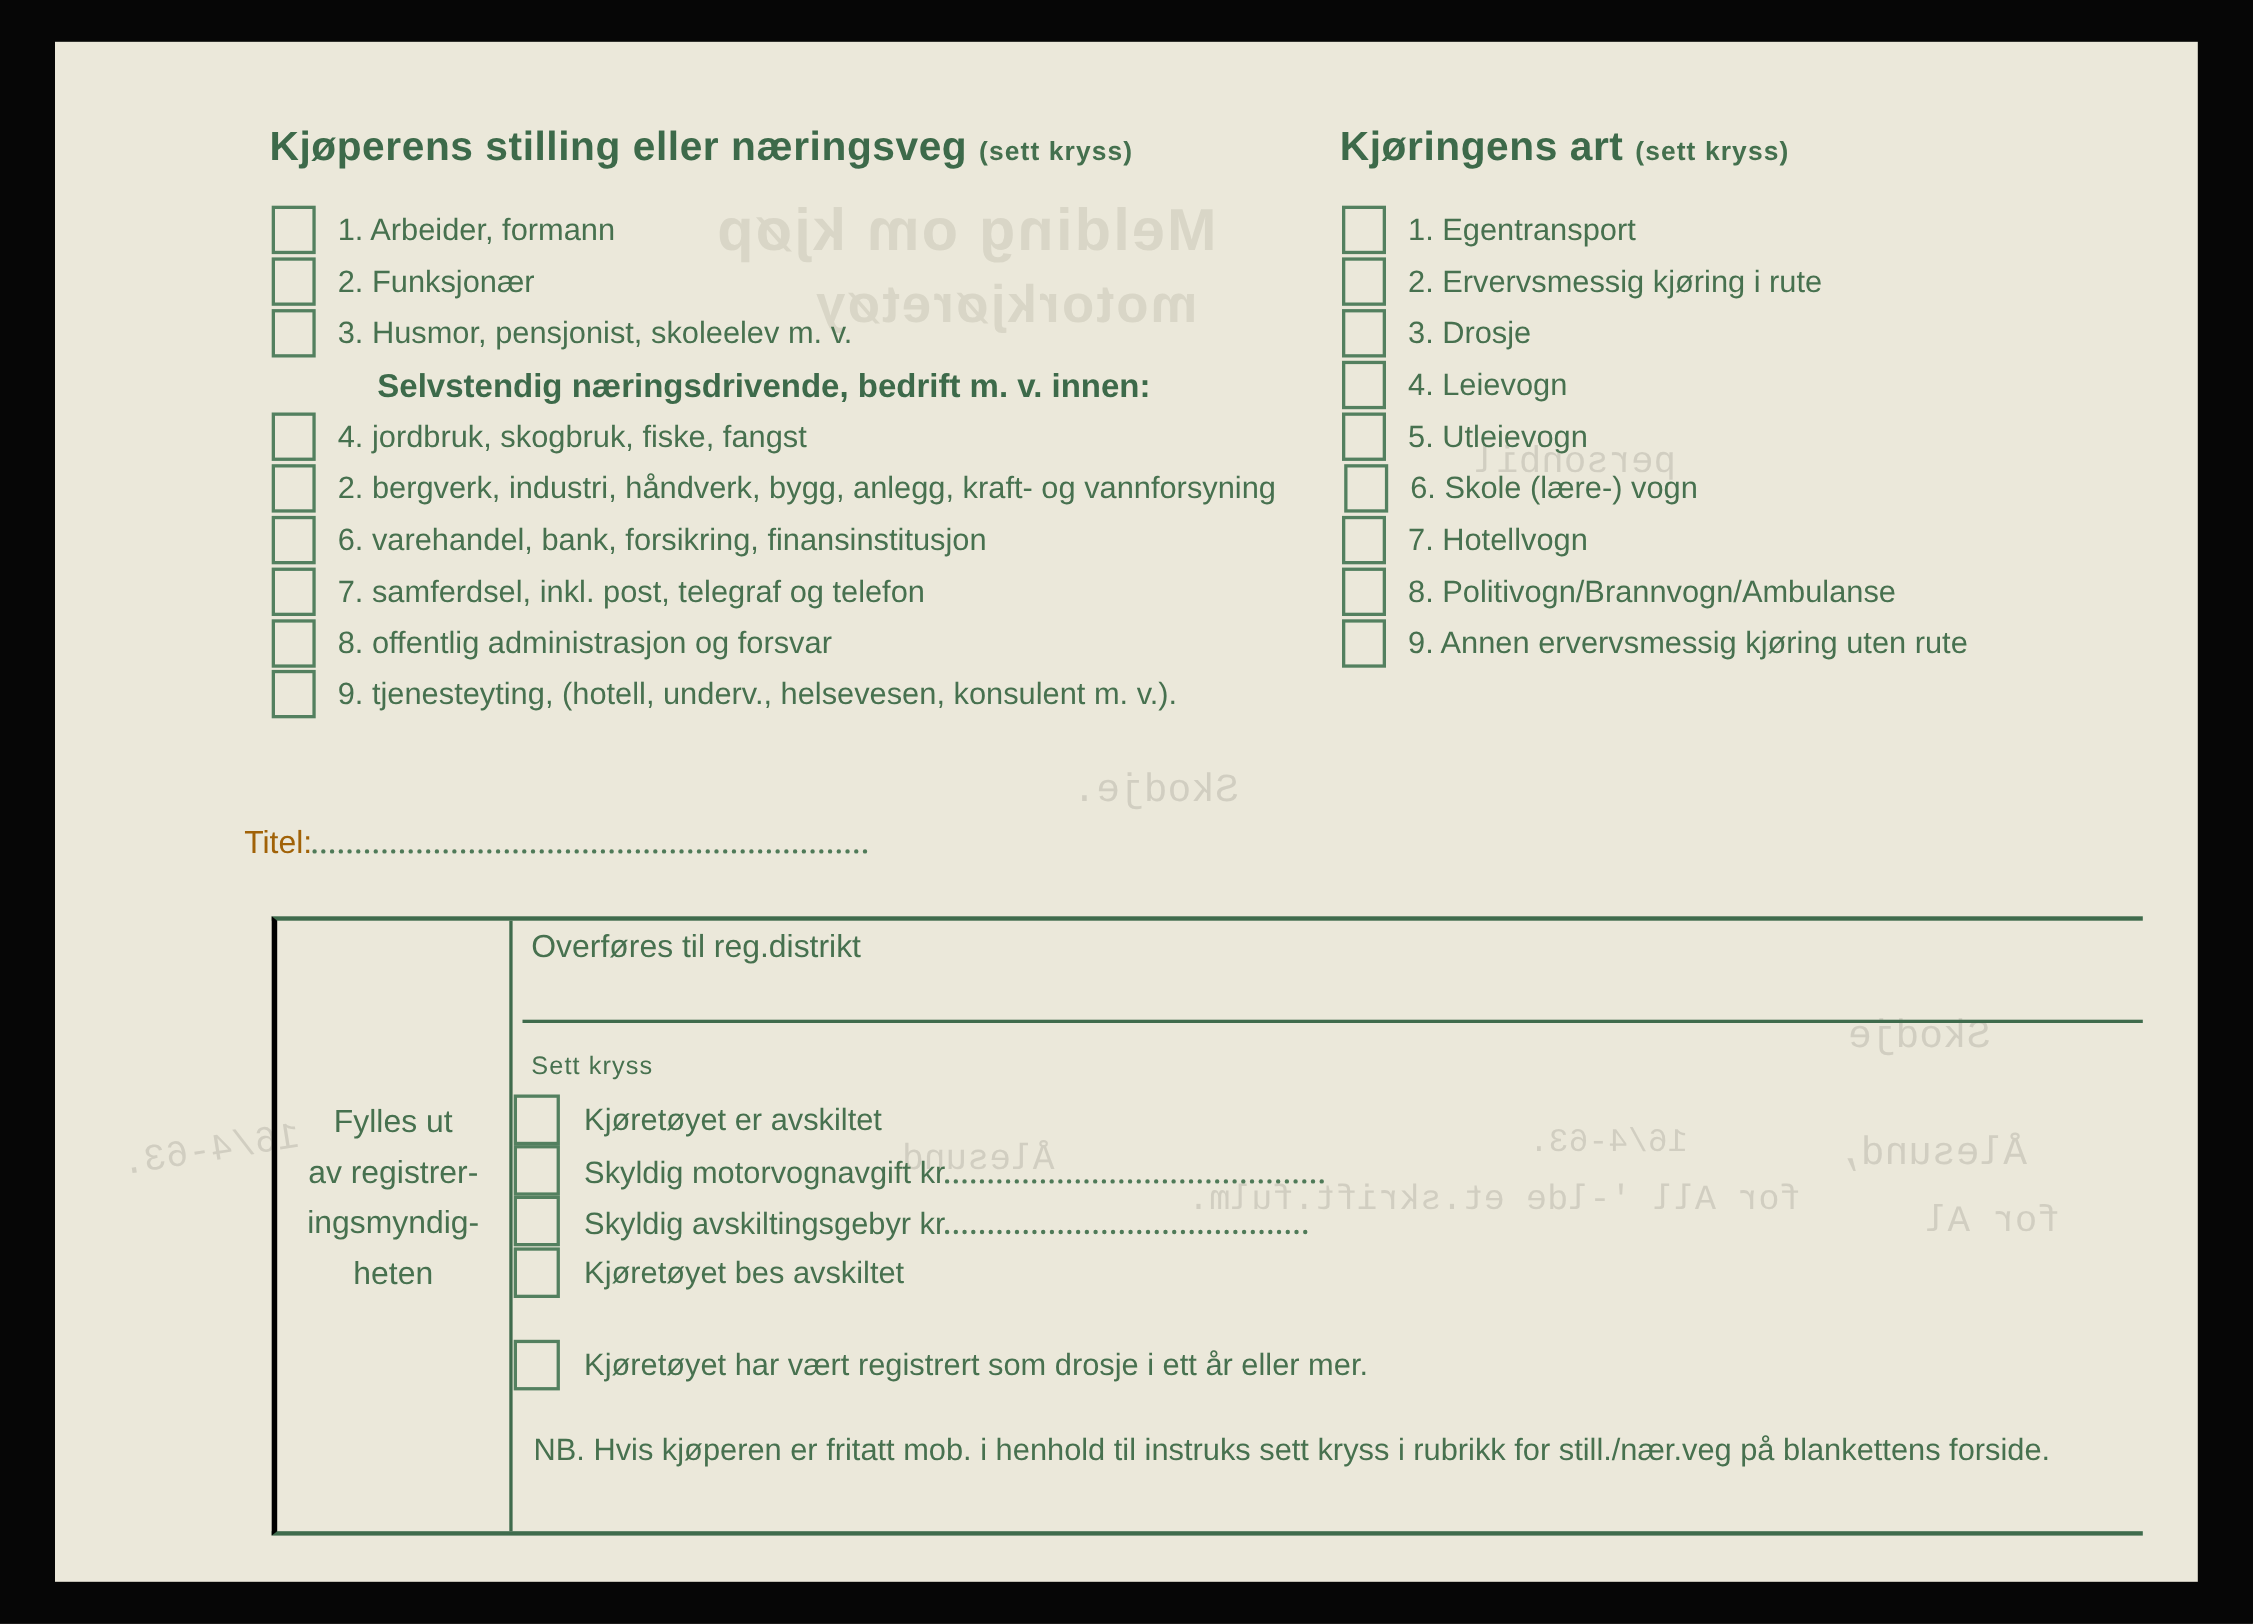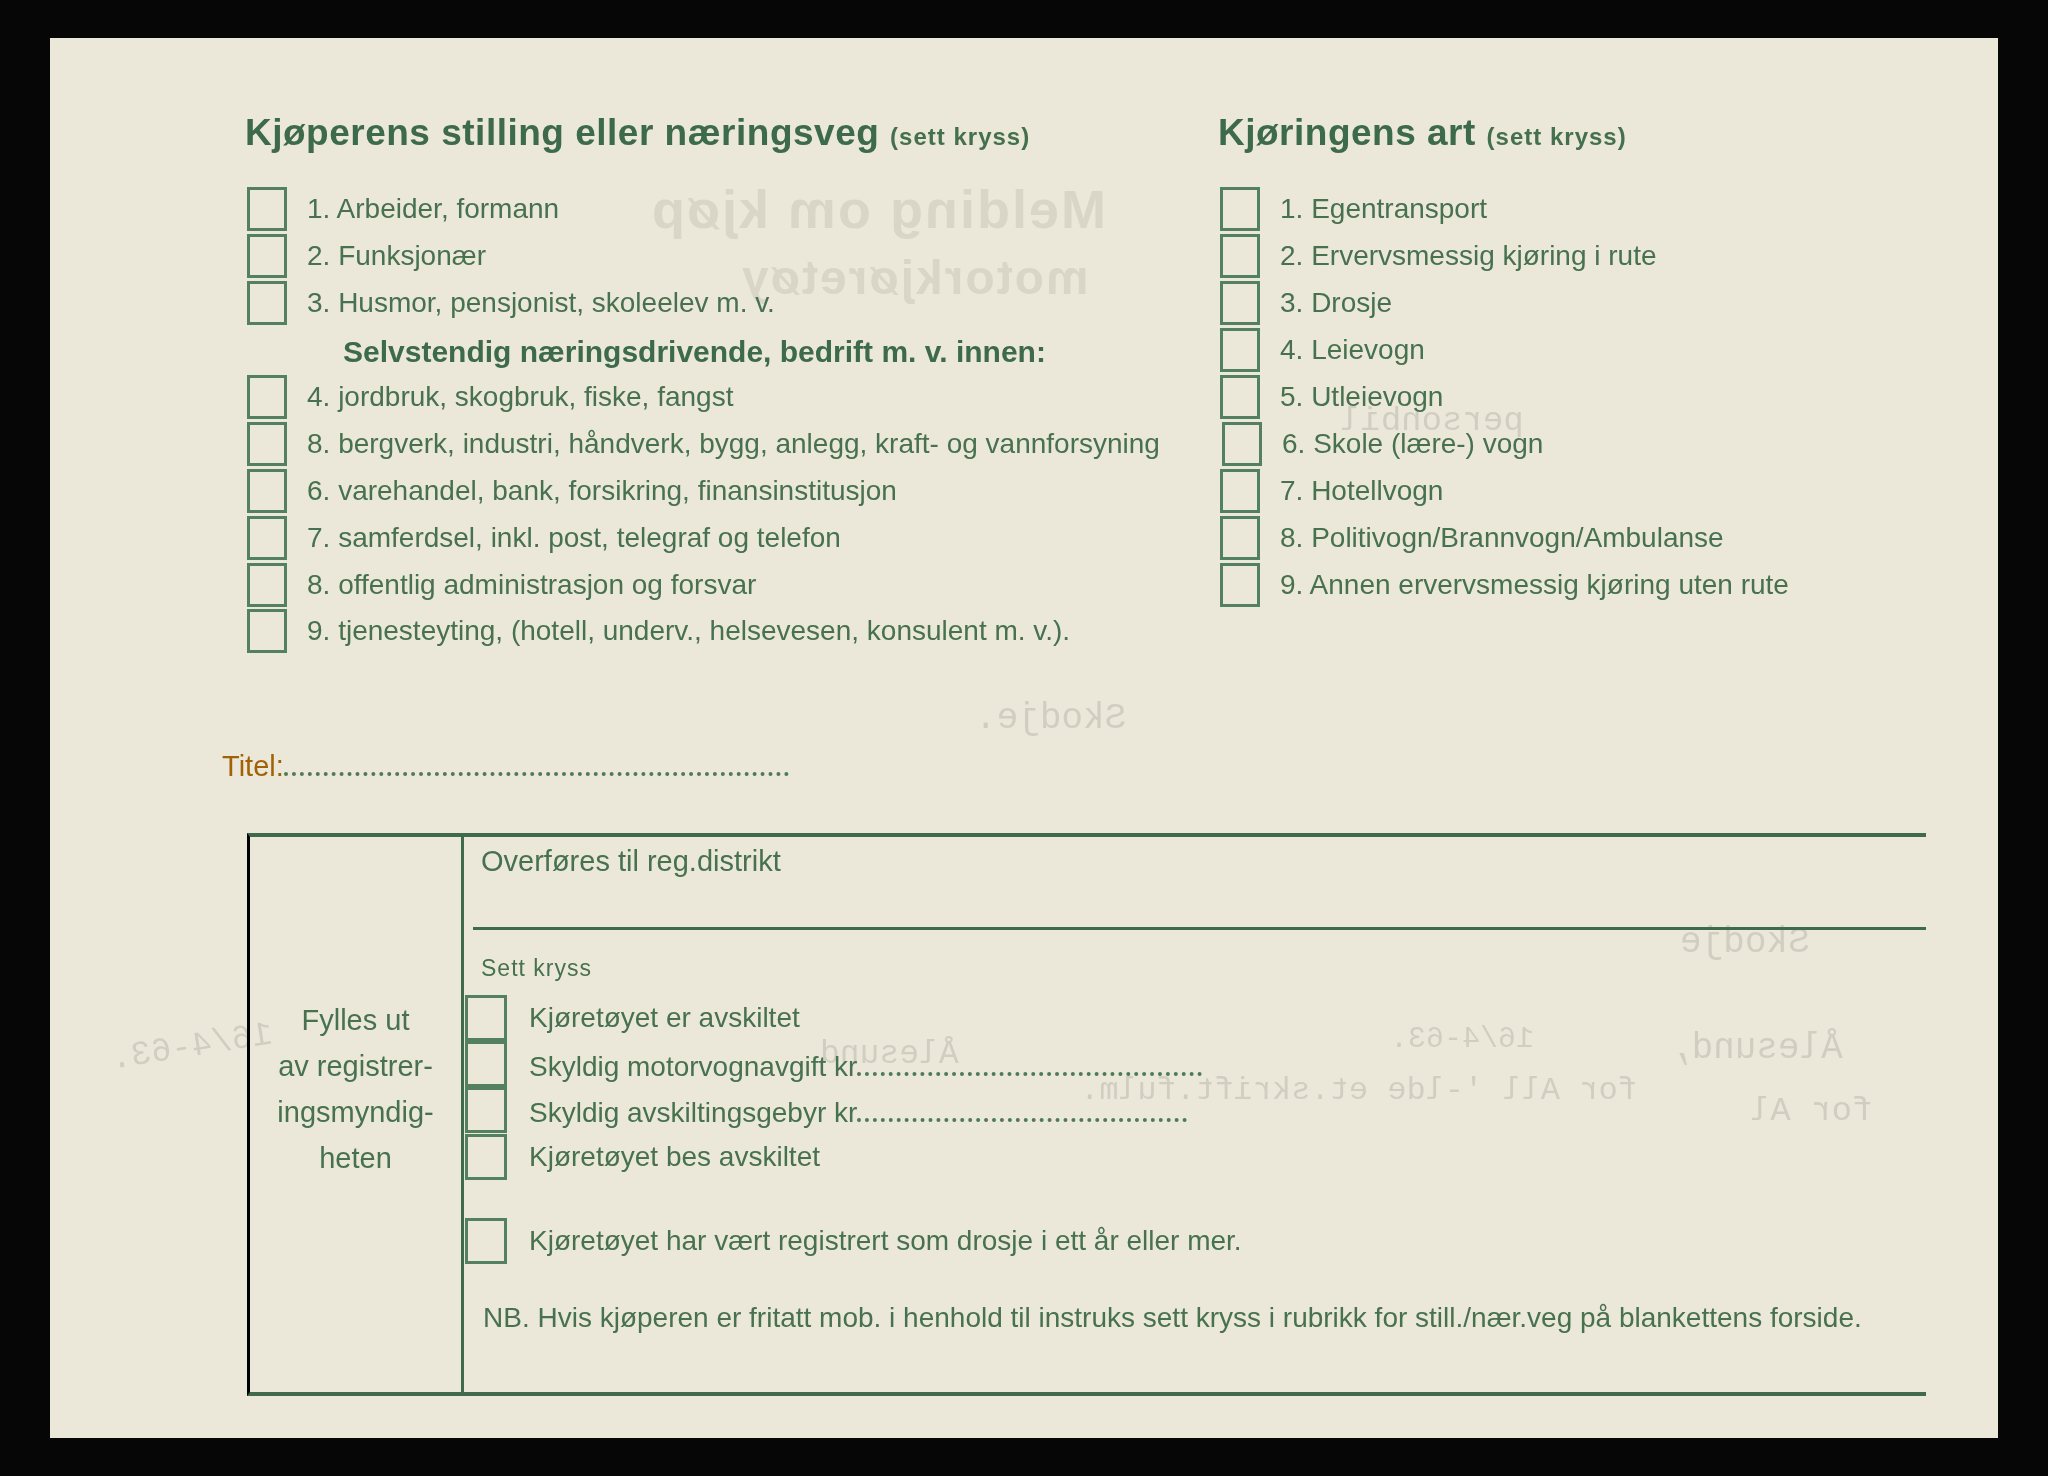--- a/index.html
+++ b/index.html
@@ -18,21 +18,21 @@
   .row{position:absolute;display:flex;align-items:center;height:40px;gap:20px;white-space:nowrap;}
   .cb{width:34px;height:38px;border:3px solid #53805f;flex:none;background:transparent;}
   .lbl{font-size:28px;color:#47714f;}
 
   .subheader{position:absolute;font-weight:bold;font-size:30px;color:#3d6a4a;white-space:nowrap;}
 
   .titel-row{position:absolute;left:172px;top:706px;font-size:29px;color:#a16207;white-space:nowrap;}
   .dots{display:inline-block;border-bottom:4px dotted #4f7a58;height:.95em;vertical-align:baseline;}
 
   .regbox{position:absolute;left:197px;top:795px;width:1676px;height:555px;
-          border-top:4px solid #3f6b4c;border-bottom:4px solid #3f6b4c;border-left:3px solid #000000;}
+          border-top:4px solid #3f6b4c;border-bottom:4px solid #3f6b4c;border-left:5px solid #000000;padding-left:20px;}
   .regbox .divider{position:absolute;left:211px;top:0;bottom:0;width:3px;background:#3f6b4c;}
   .regbox .rule{position:absolute;left:223px;right:0;top:90px;height:3px;background:#3f6b4c;}
   .regbox .hdr{position:absolute;left:231px;top:8px;font-size:29px;color:#47714f;white-space:nowrap;}
   .regbox .settkryss{position:absolute;left:231px;top:118px;font-size:23px;color:#47714f;letter-spacing:1px;}
   .regbox .side{position:absolute;left:0;top:160px;width:211px;text-align:center;
                 font-size:29px;line-height:46px;color:#47714f;}
   .regbox .brow{position:absolute;left:215px;display:flex;align-items:center;height:40px;gap:22px;white-space:nowrap;}
   .regbox .cb{width:36px;height:40px;}
   .regbox .nb{position:absolute;left:233px;top:465px;width:1645px;font-size:28px;color:#47714f;white-space:nowrap;}
 </style>
@@ -73,21 +73,21 @@
     </div>
 
     <div class="subheader" style="left:253px;top:297px;margin-left:40px;">Selvstendig næringsdrivende, bedrift m. v. innen:</div>
 
     <div class="row" style="left:197px;top:339px;">
       <span class="cb"></span>
       <span class="lbl">4. jordbruk, skogbruk, fiske, fangst</span>
     </div>
     <div class="row" style="left:197px;top:386px;">
       <span class="cb"></span>
-      <span class="lbl">8. bergverk, industri, håndverk, bygg, anlegg, kraft- og vannforsyning</span>
+      <span class="lbl">2. bergverk, industri, håndverk, bygg, anlegg, kraft- og vannforsyning</span>
     </div>
     <div class="row" style="left:197px;top:433px;">
       <span class="cb"></span>
       <span class="lbl">6. varehandel, bank, forsikring, finansinstitusjon</span>
     </div>
     <div class="row" style="left:197px;top:480px;">
       <span class="cb"></span>
       <span class="lbl">7. samferdsel, inkl. post, telegraf og telefon</span>
     </div>
     <div class="row" style="left:197px;top:527px;">

